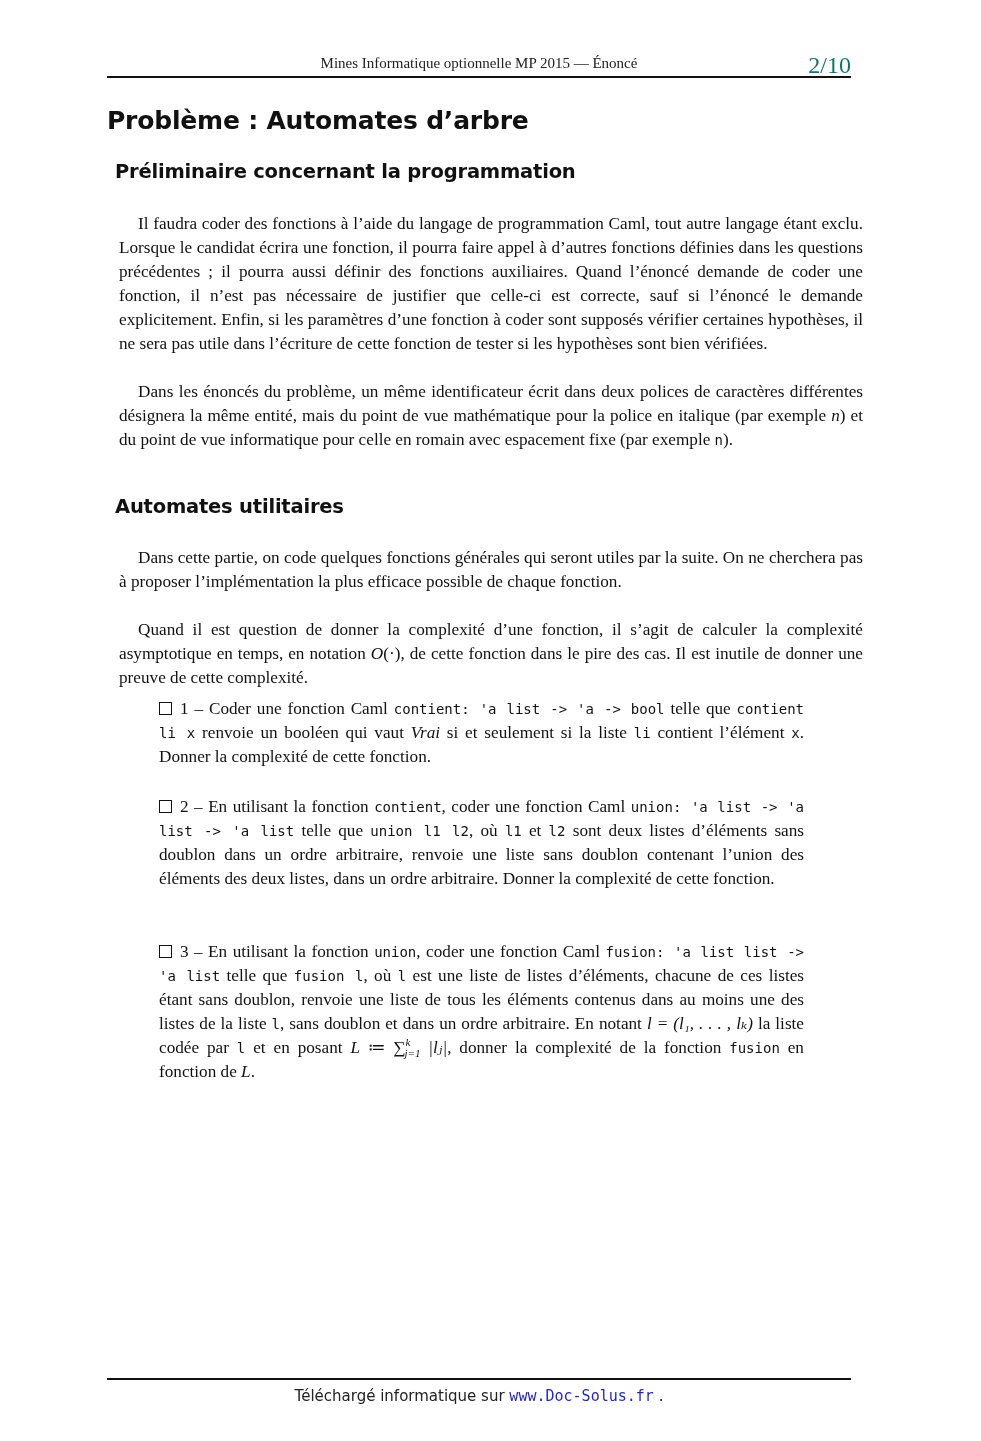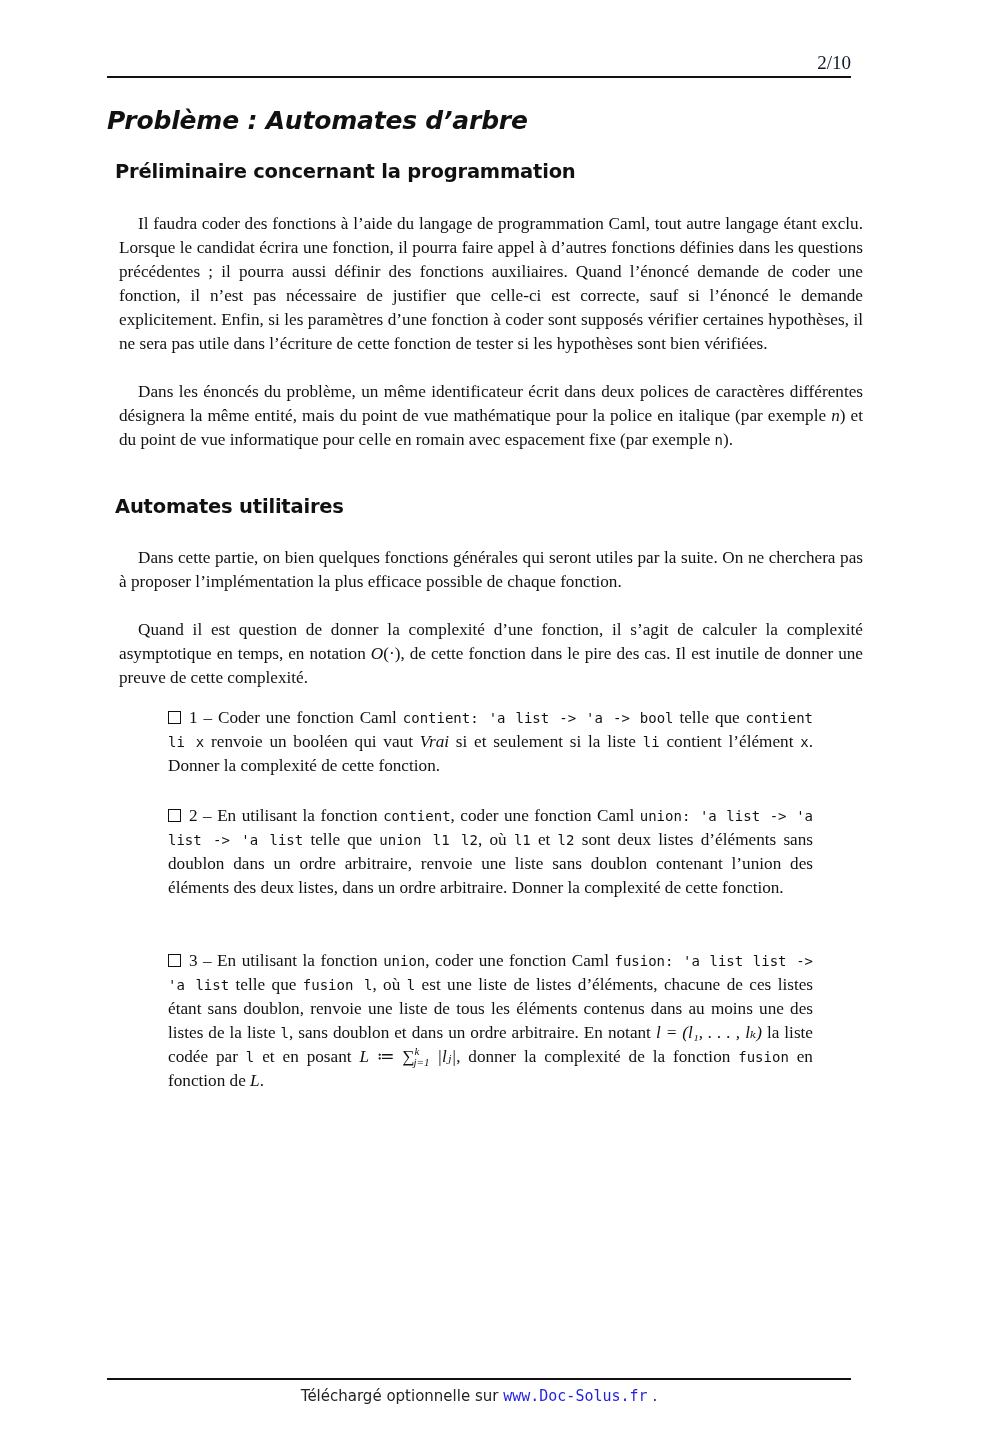--- a/index.html
+++ b/index.html
@@ -1,65 +1,66 @@
 <!DOCTYPE html>
 <html><head>
 <meta charset="utf-8">
 <style>
   html, body { margin: 0; padding: 0; background: #ffffff; }
   body { width: 981px; height: 1441px; position: relative; overflow: hidden;
          font-family: "Liberation Serif", "DejaVu Serif", serif; color: #111; }
   .header { position: absolute; left: 107px; top: 52px; width: 744px; height: 24px; }
   .header-title { position: absolute; left: 0; width: 744px; text-align: center; top: 3px;
                   font-size: 15px; color: #222; }
-  .header-page { position: absolute; right: 0; top: 0; font-size: 19px; color: #0f172a; }
+  .header-page { position: absolute; right: 0; top: 0; font-size: 24px; color: #0f766e; }
   .header-rule { position: absolute; left: 107px; top: 76px; width: 744px; height: 2px; background: #111; }
 
   .h1 { position: absolute; left: 107px; top: 106px; font-family: "DejaVu Sans", "Liberation Sans", sans-serif;
-        font-weight: bold; font-size: 25px; color: #111; letter-spacing: -0.2px; font-style: italic; }
+        font-weight: bold; font-size: 25px; color: #111; letter-spacing: -0.2px; }
   .h2 { position: absolute; left: 107px; font-family: "DejaVu Sans", "Liberation Sans", sans-serif;
         font-weight: bold; font-size: 19.5px; color: #111; letter-spacing: -0.2px; margin-left: 8px; }
 
   .para { position: absolute; left: 107px; width: 744px; font-size: 17.2px; line-height: 24px;
           text-align: justify; text-indent: 19px; margin: 12px; }
   .q { position: absolute; left: 155px; width: 645px; font-size: 17.2px; line-height: 24px;
-       text-align: justify; margin: 13px; }
+       text-align: justify; margin: 4px; }
   .box { display: inline-block; width: 13px; height: 13px; border: 1.6px solid #111; vertical-align: -1px;
          margin-right: 8px; box-sizing: border-box; }
   .tt { font-family: "DejaVu Sans Mono", "Liberation Mono", monospace; font-size: 14px; }
   .it { font-style: italic; }
   sub, sup { font-size: 11px; line-height: 0; }
 
   .footer-rule { position: absolute; left: 107px; top: 1378px; width: 744px; height: 2px; background: #111; }
   .footer { position: absolute; left: 107px; top: 1387px; width: 744px; text-align: center;
             font-family: "DejaVu Sans", "Liberation Sans", sans-serif; font-size: 15px; color: #222; }
   .footer a { color: #1f1fdd; text-decoration: none; font-family: "DejaVu Sans Mono", "Liberation Mono", monospace; font-size: 15px; }
 </style>
 </head>
 <body>
 
 <div class="header">
+  <span class="header-title">Mines Informatique optionnelle MP 2015 — Énoncé</span>
   <span class="header-page">2/10</span>
 </div>
 <div class="header-rule"></div>
 
 <div class="h1">Problème : Automates d’arbre</div>
 
 <div class="h2" style="top:160px">Préliminaire concernant la programmation</div>
 
 <p class="para" style="top:200px">Il faudra coder des fonctions à l’aide du langage de programmation Caml, tout autre langage étant exclu. Lorsque le candidat écrira une fonction, il pourra faire appel à d’autres fonctions définies dans les questions précédentes ; il pourra aussi définir des fonctions auxiliaires. Quand l’énoncé demande de coder une fonction, il n’est pas nécessaire de justifier que celle-ci est correcte, sauf si l’énoncé le demande explicitement. Enfin, si les paramètres d’une fonction à coder sont supposés vérifier certaines hypothèses, il ne sera pas utile dans l’écriture de cette fonction de tester si les hypothèses sont bien vérifiées.</p>
 
 <p class="para" style="top:368px"><span>Dans les énoncés du problème, un même identificateur écrit dans deux polices de caractères différentes désignera la même entité, mais du point de vue mathématique pour la police en italique (par exemple </span><span class="it">n</span><span>) et du point de vue informatique pour celle en romain avec espacement fixe (par exemple </span><span class="tt">n</span><span>).</span></p>
 
 <div class="h2" style="top:495px">Automates utilitaires</div>
 
-<p class="para" style="top:534px">Dans cette partie, on bien quelques fonctions générales qui seront utiles par la suite. On ne cherchera pas à proposer l’implémentation la plus efficace possible de chaque fonction.</p>
+<p class="para" style="top:534px">Dans cette partie, on code quelques fonctions générales qui seront utiles par la suite. On ne cherchera pas à proposer l’implémentation la plus efficace possible de chaque fonction.</p>
 
 <p class="para" style="top:606px"><span>Quand il est question de donner la complexité d’une fonction, il s’agit de calculer la complexité asymptotique en temps, en notation </span><span class="it">O</span><span>(·), de cette fonction dans le pire des cas. Il est inutile de donner une preuve de cette complexité.</span></p>
 
 <p class="q" style="top:693px"><span class="box"></span><span>1 –</span><span> Coder une fonction Caml </span><span class="tt">contient: 'a list -&gt; 'a -&gt; bool</span><span> telle que </span><span class="tt">contient li x</span><span> renvoie un booléen qui vaut </span><span class="it">Vrai</span><span> si et seulement si la liste </span><span class="tt">li</span><span> contient l’élément </span><span class="tt">x</span><span>. Donner la complexité de cette fonction.</span></p>
 
 <p class="q" style="top:791px"><span class="box"></span><span>2 –</span><span> En utilisant la fonction </span><span class="tt">contient</span><span>, coder une fonction Caml </span><span class="tt">union: 'a list -&gt; 'a list -&gt; 'a list</span><span> telle que </span><span class="tt">union l1 l2</span><span>, où </span><span class="tt">l1</span><span> et </span><span class="tt">l2</span><span> sont deux listes d’éléments sans doublon dans un ordre arbitraire, renvoie une liste sans doublon contenant l’union des éléments des deux listes, dans un ordre arbitraire. Donner la complexité de cette fonction.</span></p>
 
 <p class="q" style="top:936px"><span class="box"></span><span>3 –</span><span> En utilisant la fonction </span><span class="tt">union</span><span>, coder une fonction Caml </span><span class="tt">fusion: 'a list list -&gt; 'a list</span><span> telle que </span><span class="tt">fusion l</span><span>, où </span><span class="tt">l</span><span> est une liste de listes d’éléments, chacune de ces listes étant sans doublon, renvoie une liste de tous les éléments contenus dans au moins une des listes de la liste </span><span class="tt">l</span><span>, sans doublon et dans un ordre arbitraire. En notant </span><span class="it">l = (l₁, . . . , lₖ)</span><span> la liste codée par </span><span class="tt">l</span><span> et en posant </span><span class="it"><span>L ≔ ∑</span><sup>k</sup><sub style="margin-left:-6px">j=1</sub><span> |lⱼ|</span></span><span>, donner la complexité de la fonction </span><span class="tt">fusion</span><span> en fonction de </span><span class="it">L</span><span>.</span></p>
 
 <div class="footer-rule"></div>
-<div class="footer"><span>Téléchargé optionnelle sur </span><a>www.Doc-Solus.fr</a><span> .</span></div>
+<div class="footer"><span>Téléchargé informatique sur </span><a>www.Doc-Solus.fr</a><span> .</span></div>
 
 </body></html>

